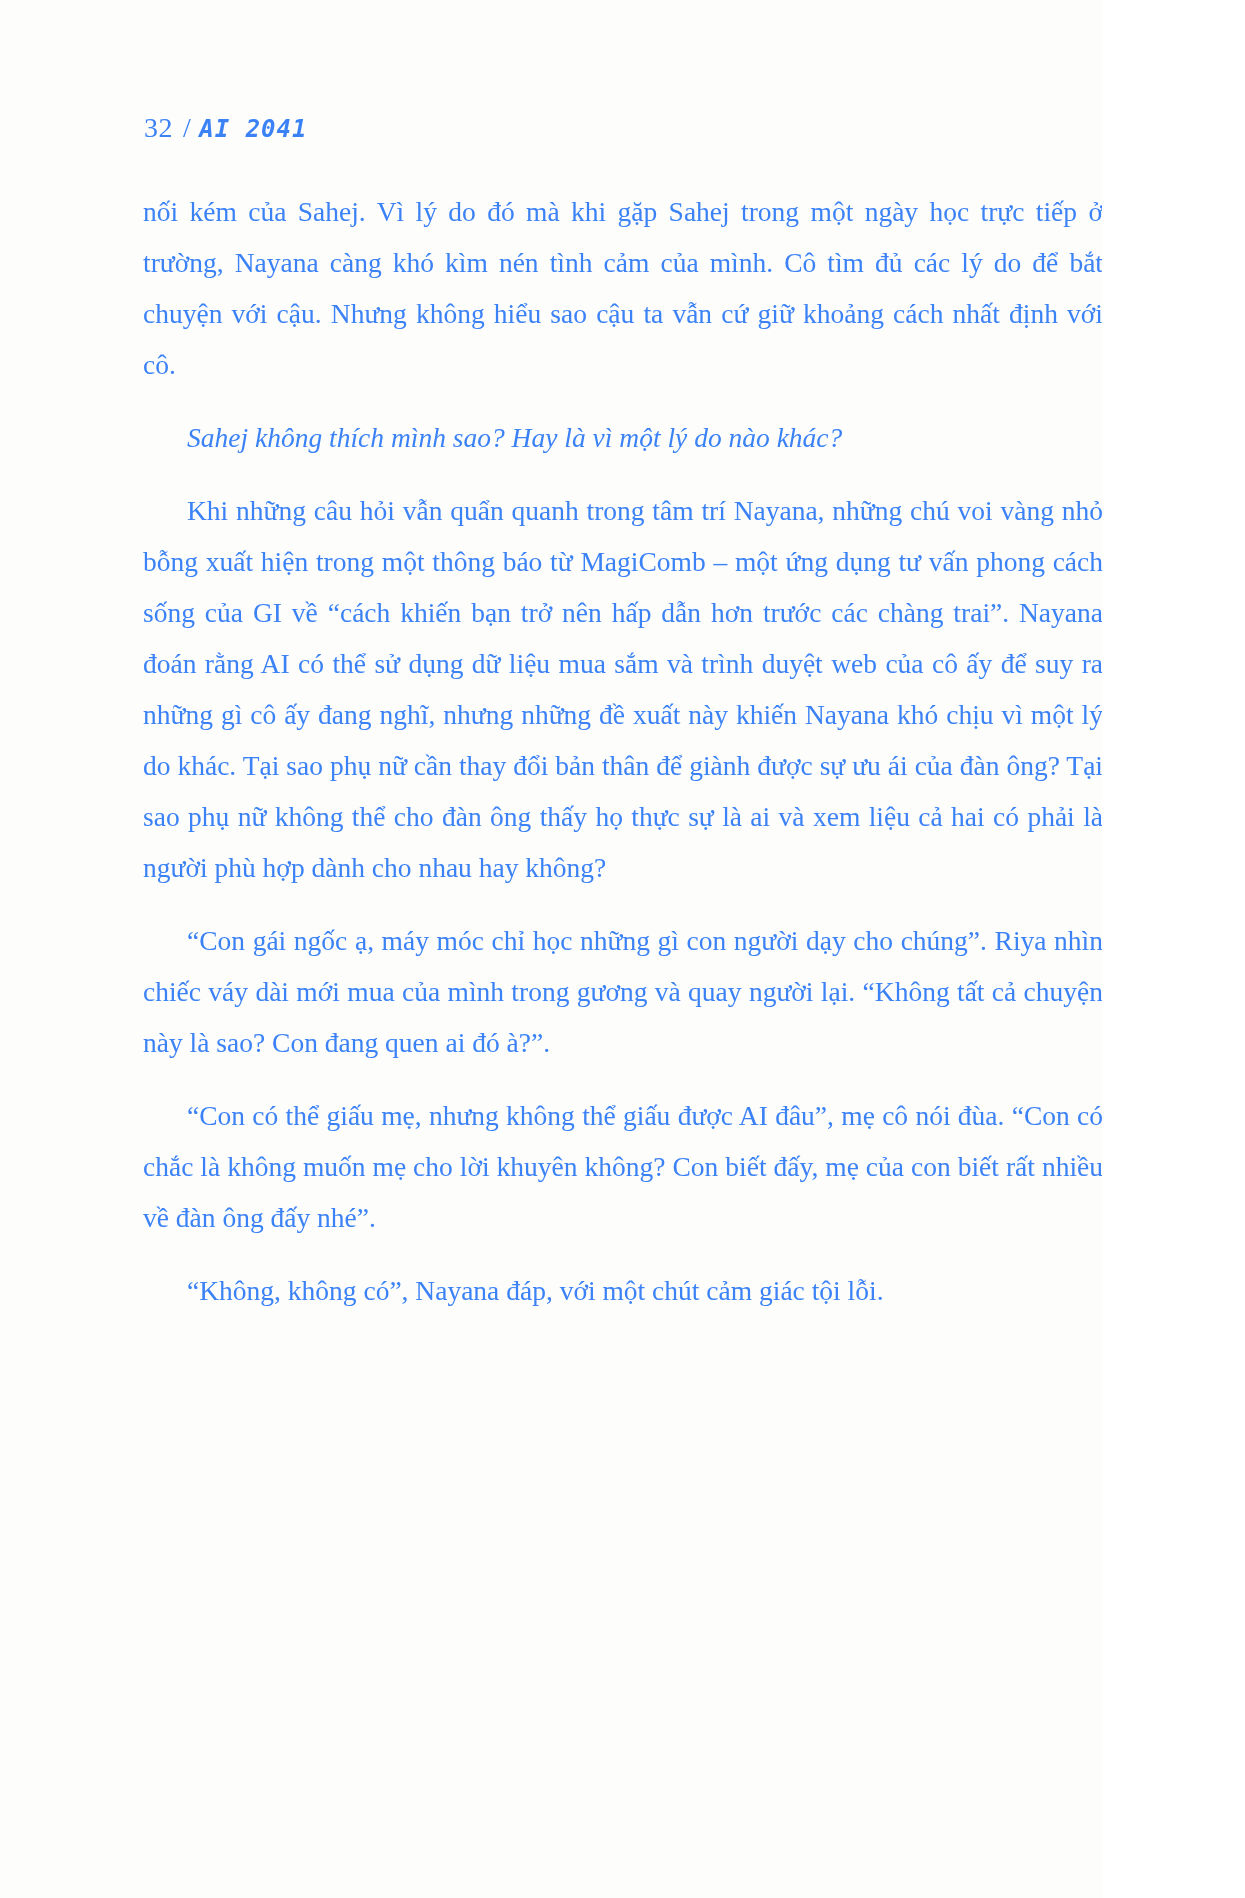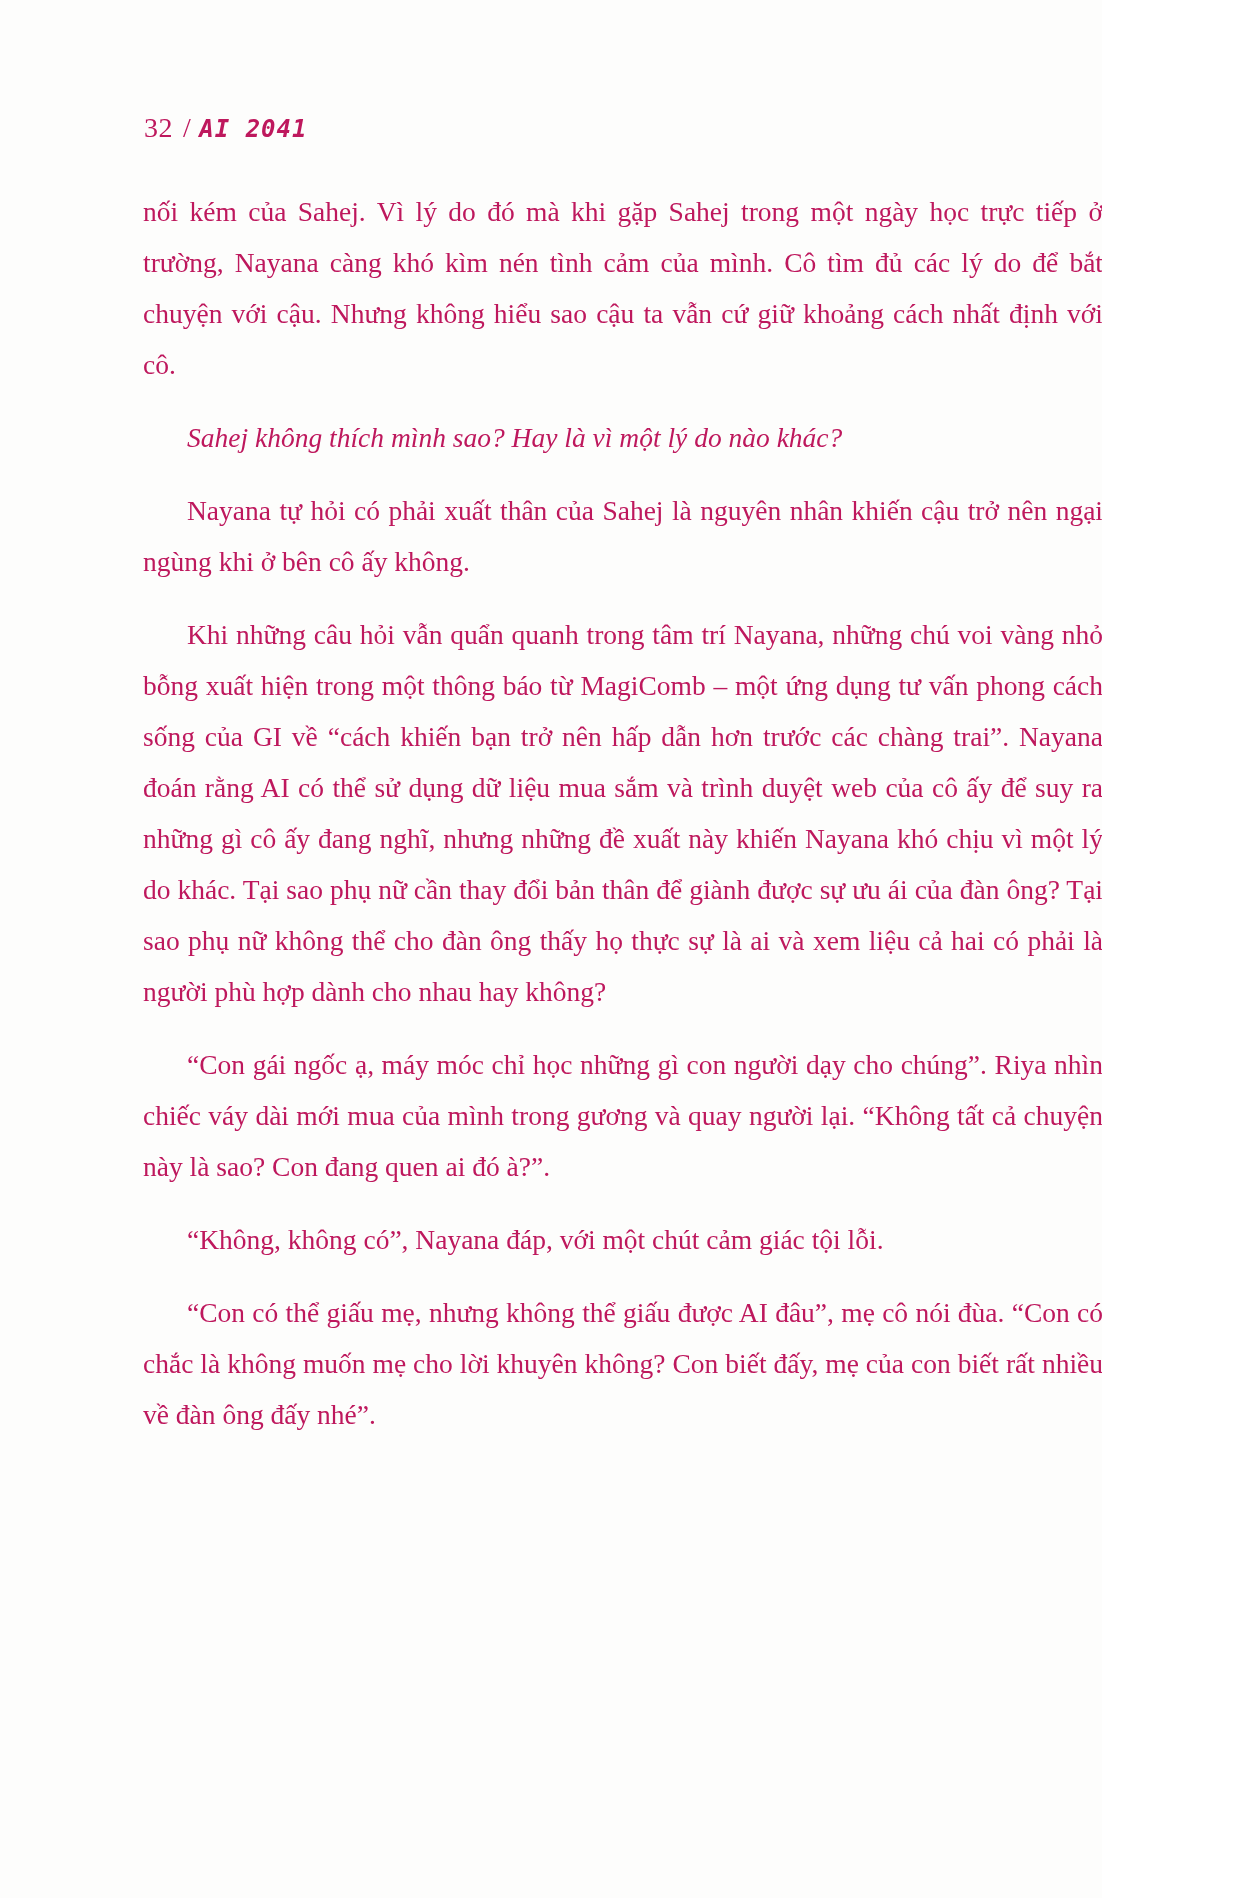--- a/index.html
+++ b/index.html
@@ -6,21 +6,21 @@
     margin: 0;
     padding: 0;
     background: #ffffff;
   }
   .page {
     position: relative;
     width: 1102px;
     height: 1898px;
     background: #fdfdfc;
     font-family: "Liberation Serif", "DejaVu Serif", serif;
-    color: #be185d;
+    color: #3b82f6;
     box-sizing: border-box;
     overflow: hidden;
   }
   .running-head {
     position: absolute;
     left: 144px;
     top: 112px;
     font-size: 27px;
     letter-spacing: 0.5px;
     white-space: nowrap;
@@ -69,20 +69,19 @@
 
 <div class="page">
 
   <div class="running-head">
     <span class="page-num">32</span><span class="separator">/</span><span class="book-title">AI 2041</span>
   </div>
 
   <div class="body-text">
     <p class="no-indent">nối kém của Sahej. Vì lý do đó mà khi gặp Sahej trong một ngày học trực tiếp ở trường, Nayana càng khó kìm nén tình cảm của mình. Cô tìm đủ các lý do để bắt chuyện với cậu. Nhưng không hiểu sao cậu ta vẫn cứ giữ khoảng cách nhất định với cô.</p>
     <p class="indent italic">Sahej không thích mình sao? Hay là vì một lý do nào khác?</p>
-    <p class="indent">Nayana tự hỏi có phải xuất thân của Sahej là nguyên nhân khiến cậu trở nên ngại ngùng khi ở bên cô ấy không.</p>
     <p class="indent">Khi những câu hỏi vẫn quẩn quanh trong tâm trí Nayana, những chú voi vàng nhỏ bỗng xuất hiện trong một thông báo từ MagiComb – một ứng dụng tư vấn phong cách sống của GI về “cách khiến bạn trở nên hấp dẫn hơn trước các chàng trai”. Nayana đoán rằng AI có thể sử dụng dữ liệu mua sắm và trình duyệt web của cô ấy để suy ra những gì cô ấy đang nghĩ, nhưng những đề xuất này khiến Nayana khó chịu vì một lý do khác. Tại sao phụ nữ cần thay đổi bản thân để giành được sự ưu ái của đàn ông? Tại sao phụ nữ không thể cho đàn ông thấy họ thực sự là ai và xem liệu cả hai có phải là người phù hợp dành cho nhau hay không?</p>
     <p class="indent">“Con gái ngốc ạ, máy móc chỉ học những gì con người dạy cho chúng”. Riya nhìn chiếc váy dài mới mua của mình trong gương và quay người lại. “Không tất cả chuyện này là sao? Con đang quen ai đó à?”.</p>
+    <p class="indent">“Con có thể giấu mẹ, nhưng không thể giấu được AI đâu”, mẹ cô nói đùa. “Con có chắc là không muốn mẹ cho lời khuyên không? Con biết đấy, mẹ của con biết rất nhiều về đàn ông đấy nhé”.</p>
     <p class="indent">“Không, không có”, Nayana đáp, với một chút cảm giác tội lỗi.</p>
-    <p class="indent">“Con có thể giấu mẹ, nhưng không thể giấu được AI đâu”, mẹ cô nói đùa. “Con có chắc là không muốn mẹ cho lời khuyên không? Con biết đấy, mẹ của con biết rất nhiều về đàn ông đấy nhé”.</p>
   </div>
 
 </div>
 
 </body></html>

